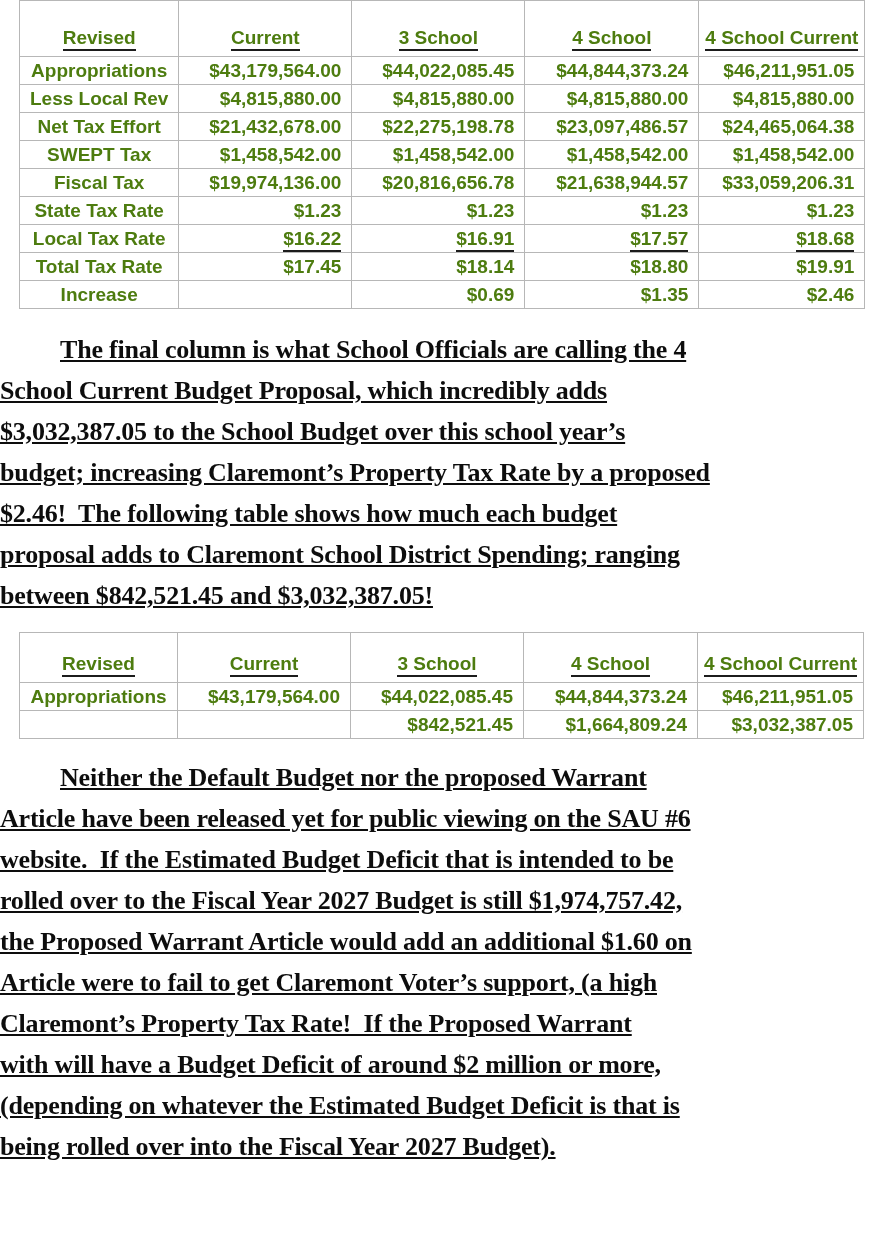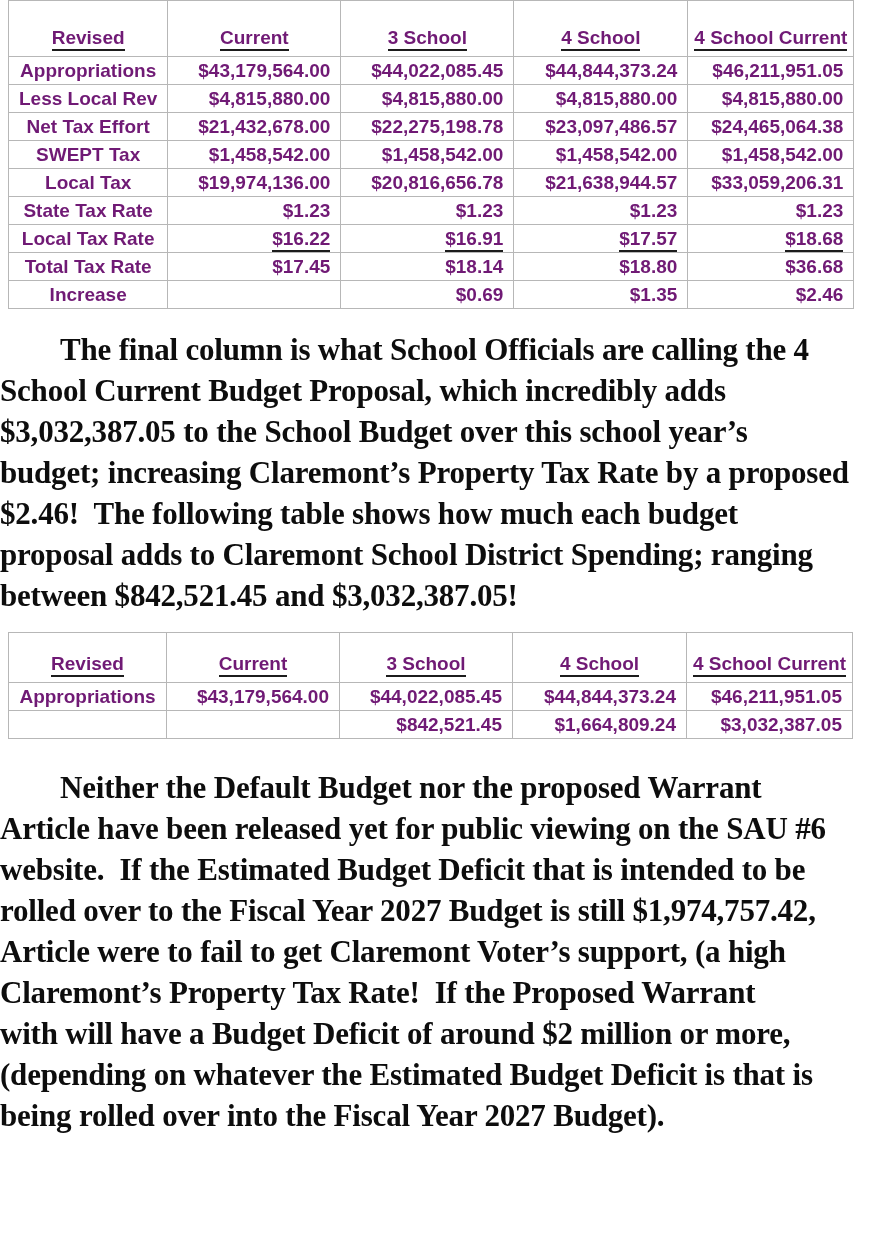--- a/index.html
+++ b/index.html
@@ -9,25 +9,25 @@
     overflow: hidden;
     font-family: "Liberation Serif", serif;
     color: #111111;
   }
   .page { position: relative; width: 880px; height: 1252px; background:#fff; }
 
   
   table.budget-table {
     border-collapse: collapse;
     table-layout: fixed;
-    margin-left: 8px;
+    margin-left: 19px;
     font-family: "Liberation Sans", sans-serif;
     font-weight: bold;
     font-size: 19px;
-    color: #701a75;
+    color: #4d7c0f;
   }
   table.budget-table th, table.budget-table td {
     border: 1px solid #b7b7b7;
     white-space: nowrap;
     overflow: hidden;
     line-height: 1.15;
   }
   table.budget-table th {
     vertical-align: bottom;
     text-align: center;
@@ -42,29 +42,30 @@
   td.right { text-align: right; }
   td.center { text-align: right; }
   span.u {
     border-bottom: 2px solid #1c1c1c;
     padding-bottom: 1px;
   }
 
   
   .para {
     font-weight: bold;
-    font-size: 31px;
+    font-size: 26px;
     line-height: 41px;
     color: #0d0d0d;
     letter-spacing: -0.2px;
+    text-decoration: underline;
   }
   .para .line { white-space: pre; }
   .para .indent { padding-left: 60px; }
   #para1 { margin-top: 20px; }
-  #para2 { margin-top: 28px; }
+  #para2 { margin-top: 18px; }
 </style>
 </head>
 <body>
 
 <div class="page">
   <table class="budget-table t1" id="table1">
     <colgroup>
         <col style="width: 158px;">
         <col style="width: 173px;">
         <col style="width: 173px;">
@@ -103,21 +104,21 @@
           <td class="right">$24,465,064.38</td>
         </tr>
         <tr>
           <td class="lab">SWEPT Tax</td>
           <td class="right">$1,458,542.00</td>
           <td class="right">$1,458,542.00</td>
           <td class="right">$1,458,542.00</td>
           <td class="right">$1,458,542.00</td>
         </tr>
         <tr>
-          <td class="lab">Local Tax</td>
+          <td class="lab">Fiscal Tax</td>
           <td class="right">$19,974,136.00</td>
           <td class="right">$20,816,656.78</td>
           <td class="right">$21,638,944.57</td>
           <td class="right">$33,059,206.31</td>
         </tr>
         <tr>
           <td class="lab">State Tax Rate</td>
           <td class="center">$1.23</td>
           <td class="center">$1.23</td>
           <td class="center">$1.23</td>
@@ -128,21 +129,21 @@
           <td class="center"><span class="u">$16.22</span></td>
           <td class="center"><span class="u">$16.91</span></td>
           <td class="center"><span class="u">$17.57</span></td>
           <td class="center"><span class="u">$18.68</span></td>
         </tr>
         <tr>
           <td class="lab">Total Tax Rate</td>
           <td class="center">$17.45</td>
           <td class="center">$18.14</td>
           <td class="center">$18.80</td>
-          <td class="center">$36.68</td>
+          <td class="center">$19.91</td>
         </tr>
         <tr>
           <td class="lab">Increase</td>
           <td class="center"></td>
           <td class="center">$0.69</td>
           <td class="center">$1.35</td>
           <td class="center">$2.46</td>
         </tr>
       </tbody>
   </table>
@@ -190,19 +191,20 @@
           <td class="right">$3,032,387.05</td>
         </tr>
       </tbody>
   </table>
 
   <div class="para" id="para2">
       <div class="line indent">Neither the Default Budget nor the proposed Warrant</div>
       <div class="line">Article have been released yet for public viewing on the SAU #6</div>
       <div class="line">website.  If the Estimated Budget Deficit that is intended to be</div>
       <div class="line">rolled over to the Fiscal Year 2027 Budget is still $1,974,757.42,</div>
+      <div class="line">the Proposed Warrant Article would add an additional $1.60 on</div>
       <div class="line">Article were to fail to get Claremont Voter’s support, (a high</div>
       <div class="line">Claremont’s Property Tax Rate!  If the Proposed Warrant</div>
       <div class="line">with will have a Budget Deficit of around $2 million or more,</div>
       <div class="line">(depending on whatever the Estimated Budget Deficit is that is</div>
       <div class="line">being rolled over into the Fiscal Year 2027 Budget).</div>
     </div>
 </div>
 
 </body></html>

